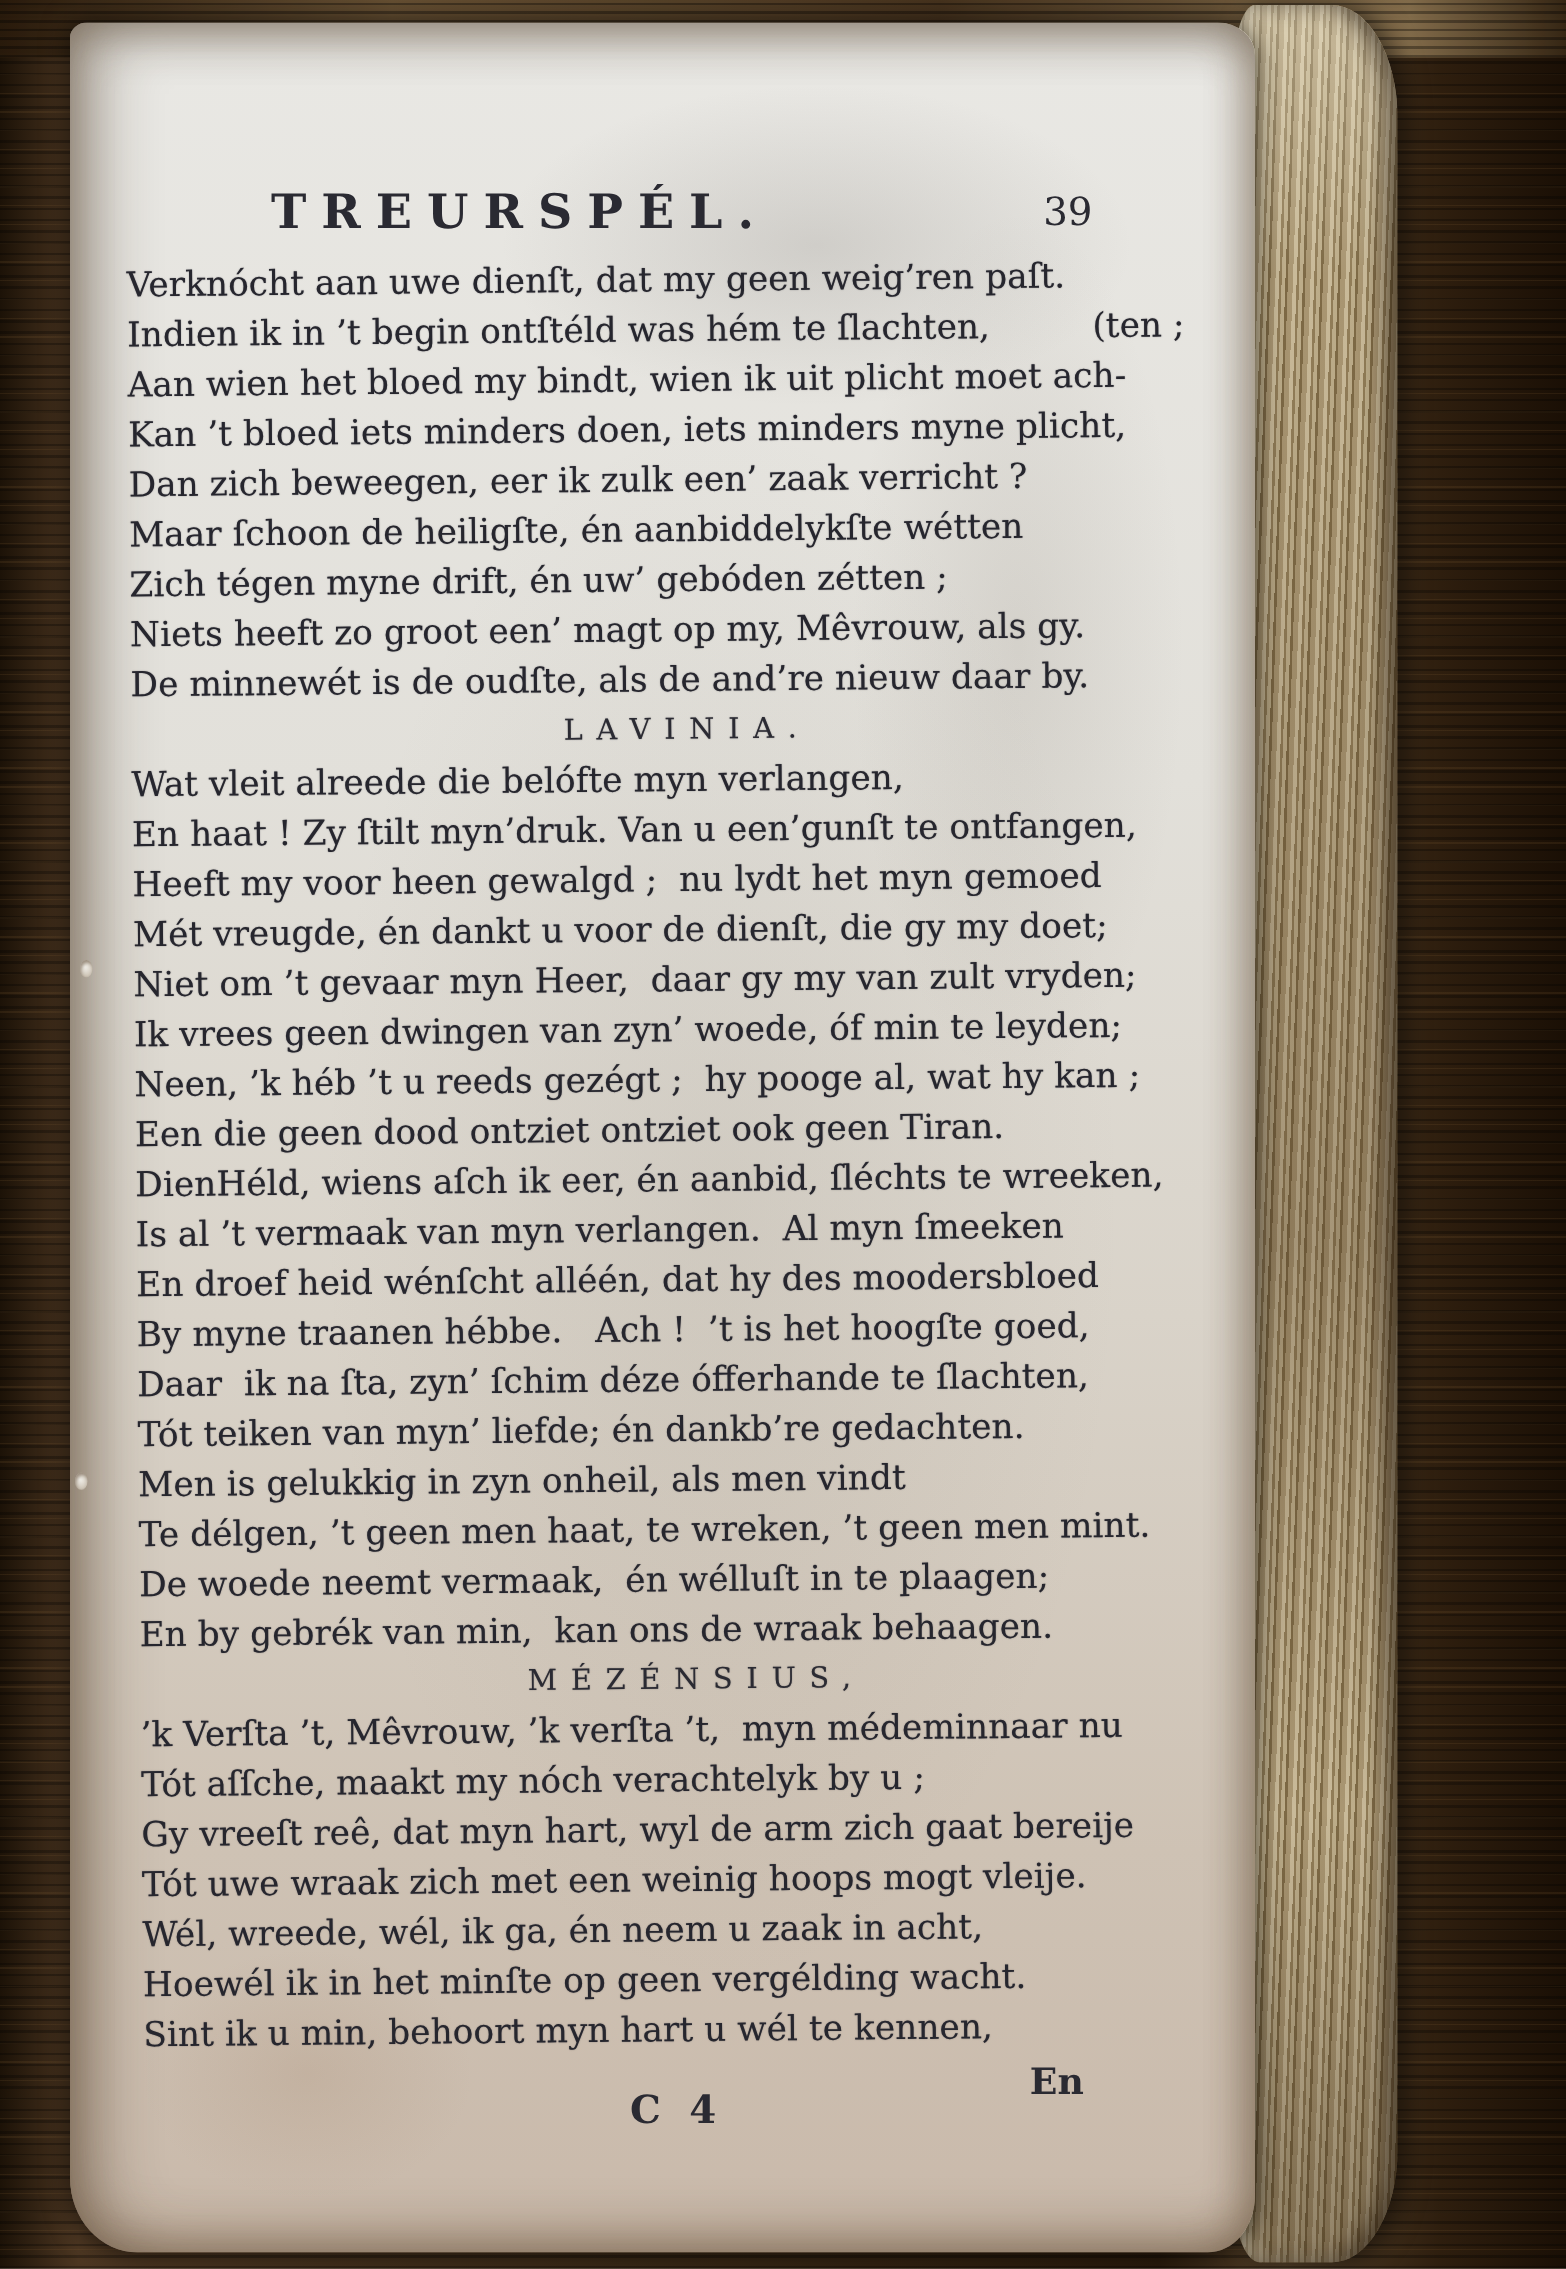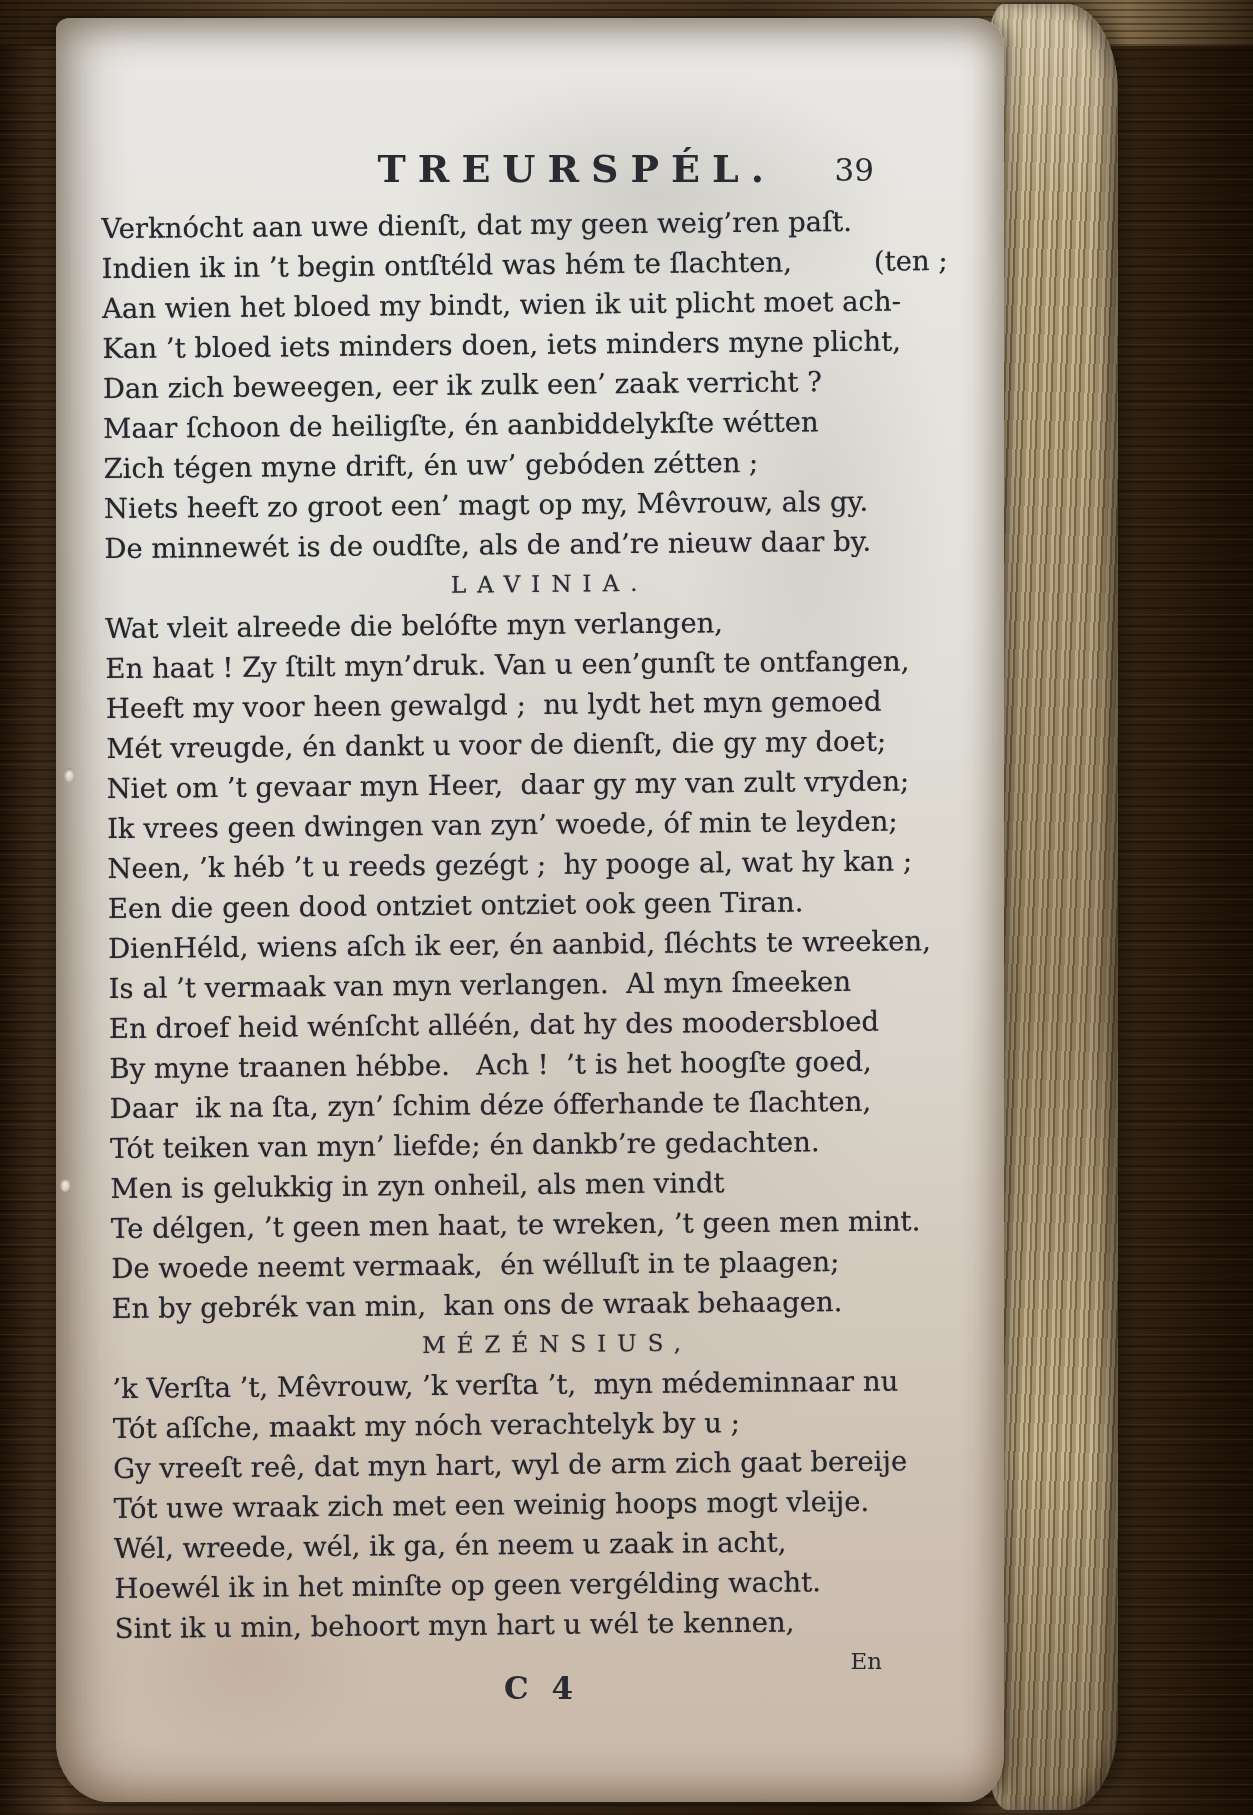--- a/index.html
+++ b/index.html
@@ -38,21 +38,21 @@
       radial-gradient(closest-side at 20% 92%, rgba(158,126,98,.18), rgba(0,0,0,0) 70%),
       linear-gradient(180deg,#e9e8e4 0%,#e2e0da 34%,#d9d3c9 58%,#cec2b4 82%,#c9b9aa 100%);
     box-shadow:
       inset 0 14px 34px rgba(70,50,30,.28),
       inset 26px 0 48px rgba(55,35,15,.30),
       inset -12px 0 30px rgba(90,70,40,.22),
       inset 0 -18px 40px rgba(120,90,60,.25),
       0 0 22px rgba(0,0,0,.65);
   }
   .header-title{
-    position:absolute;left:0;top:128px;width:720px;text-align:right;
+    position:absolute;left:0;top:128px;width:720px;text-align:center;
     font-size:38px;letter-spacing:12px;color:#2a2a32;font-weight:bold;
   }
   .header-pagenum{
     position:absolute;right:130px;top:134px;
     font-size:31px;color:#2a2a32;font-weight:normal;
   }
   .text-block{
     position:absolute;left:52px;top:186px;width:850px;
     transform:rotate(-0.55deg);
     color:#26262e;
@@ -64,22 +64,22 @@
   .speaker{
     text-align:center;font-size:23px;letter-spacing:11px;
     padding-left:40px; 
     color:#2b2b33;
   }
   .footer-sig{
     position:absolute;left:428px;top:1652px;
     font-size:31px;letter-spacing:6px;color:#2a2a32;font-weight:bold;margin-left:20px;
   }
   .footer-catchword{
-    position:absolute;right:122px;top:1630px;
-    font-size:23px;color:#2a2a32;font-weight:normal;
+    position:absolute;right:137px;top:1630px;
+    font-size:29px;color:#2a2a32;font-weight:bold;
   }
   
   .pit{position:absolute;width:10px;height:14px;border-radius:50%;
     background:radial-gradient(circle at 40% 40%, #f2f0ea, #cfc6b8 70%, rgba(0,0,0,0));
     box-shadow:inset 1px 2px 3px rgba(90,70,50,.5);}
   .pit.p1{left:8px;top:750px;}
   .pit.p2{left:4px;top:1160px;}
 </style>
 </head>
 <body>

